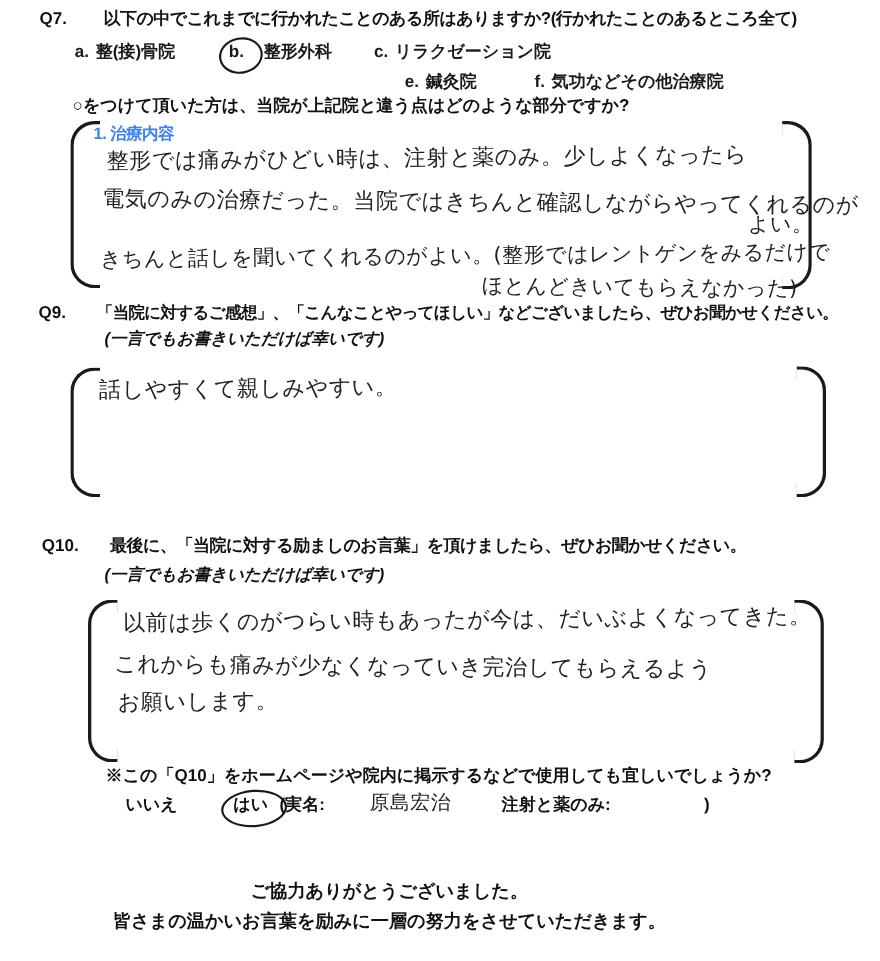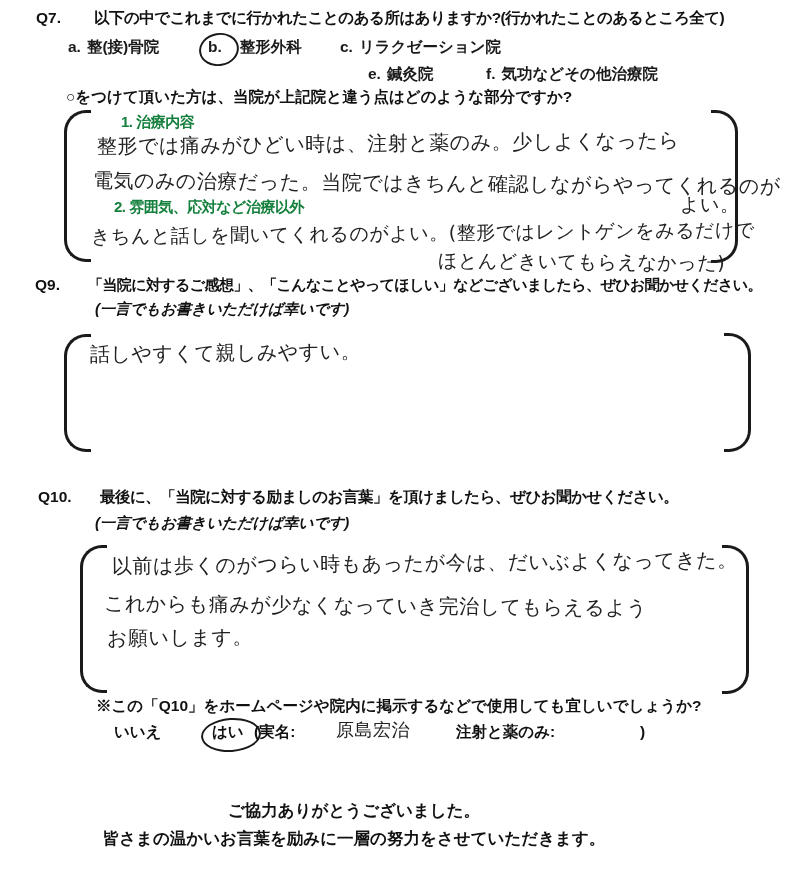--- a/index.html
+++ b/index.html
@@ -1,20 +1,20 @@
 <!DOCTYPE html>
 <html><head>
 <meta charset="utf-8">
 <style>
   html,body{margin:0;padding:0;background:#fff;}
   .page{position:relative;width:800px;height:874px;background:#ffffff;
         font-family:"Liberation Sans",sans-serif;color:#1a1a1a;overflow:hidden;}
   .t{position:absolute;white-space:nowrap;line-height:1.2;}
   .p{font-weight:700;font-size:15.5px;color:#111;}
-  .p14{font-weight:700;font-size:15px;letter-spacing:-0.5px;color:#15803d;margin-left:36px;}
+  .p14{font-weight:700;font-size:15px;letter-spacing:-0.5px;color:#3b82f6;}
   .it{font-style:italic;}
   .hw{font-family:"DejaVu Sans",sans-serif;font-weight:400;color:#222;
       font-size:20px;letter-spacing:0.5px;transform-origin:left center;}
   .hw.sm{font-size:19px;}
   .r1{transform:rotate(-0.6deg);}
   .r2{transform:rotate(0.5deg);}
   .brk{position:absolute;border:3px solid #1a1a1a;}
   .brk.l{border-right:none;border-radius:22px 0 0 22px;width:24px;}
   .brk.r{border-left:none;border-radius:0 22px 22px 0;width:24px;}
   .optwrap{position:absolute;white-space:nowrap;}
@@ -53,21 +53,20 @@
   <span class="t p" style="left:66px;top:88px">○をつけて頂いた方は、当院が上記院と違う点はどのような部分ですか?</span>
 
   <div class="brk l" style="left:64px;top:110px;height:146px"></div>
   <div class="brk r" style="left:711px;top:110px;height:147px"></div>
 
   <span class="t p14" style="left:85px;top:113px">1. 治療内容</span>
   <span class="t hw r1" style="left:97px;top:134px">整形では痛みがひどい時は、注射と薬のみ。少しよくなったら</span>
   <span class="t hw r2" style="left:93px;top:168px">電気のみの治療だった。当院ではきちんと確認しながらやってくれるのが</span>
   <span class="t hw sm" style="left:680px;top:193px">よい。</span>
 
-  <span class="t p14" style="left:78px;top:198px">2. 雰囲気、応対など治療以外</span>
   <span class="t hw sm r1" style="left:91px;top:225px">きちんと話しを聞いてくれるのがよい。(整形ではレントゲンをみるだけで</span>
   <span class="t hw sm r2" style="left:438px;top:249px">ほとんどきいてもらえなかった)</span>
 
   <span class="t p" style="left:35px;top:276px">Q9.</span>
   <span class="t p" style="left:88px;top:276px;font-size:15px;letter-spacing:-0.6px">「当院に対するご感想」、「こんなことやってほしい」などございましたら、ぜひお聞かせください。</span>
   <span class="t p it" style="left:95px;top:300px;font-size:15px">(一言でもお書きいただけば幸いです)</span>
 
   <div class="brk l" style="left:64px;top:334px;height:112px"></div>
   <div class="brk r" style="left:724px;top:333px;height:113px"></div>
   <span class="t hw r1" style="left:90px;top:342px">話しやすくて親しみやすい。</span>

